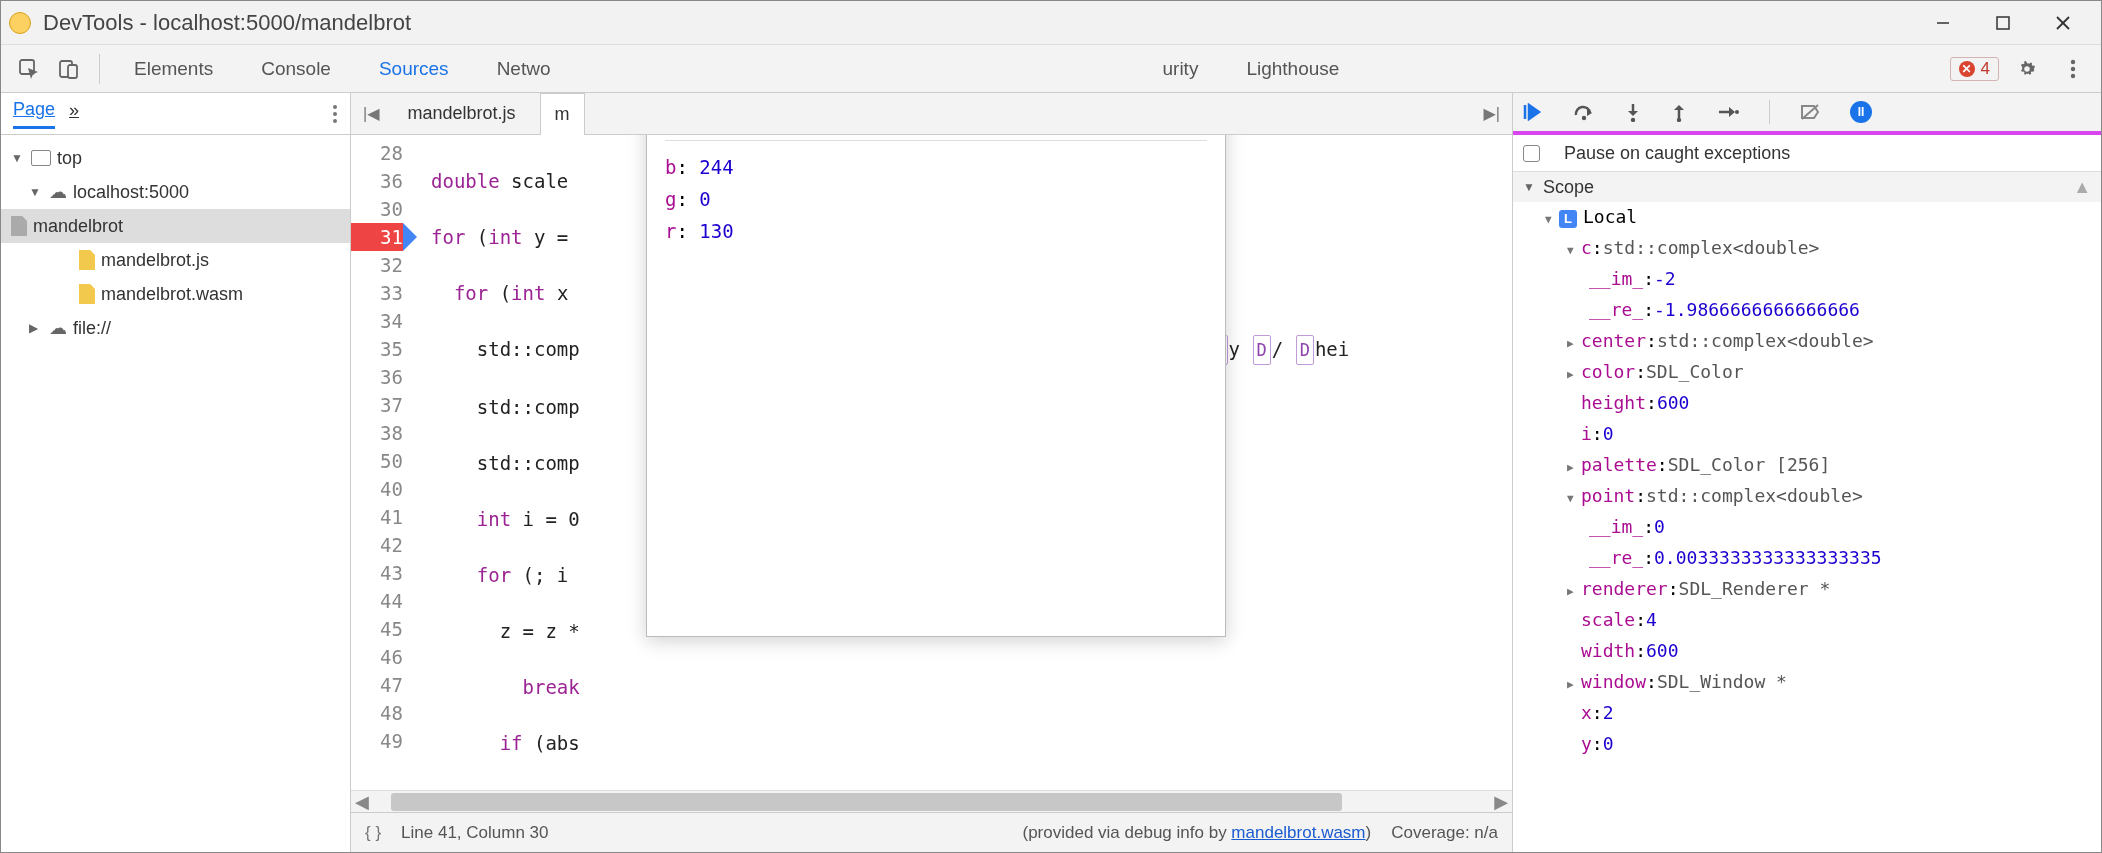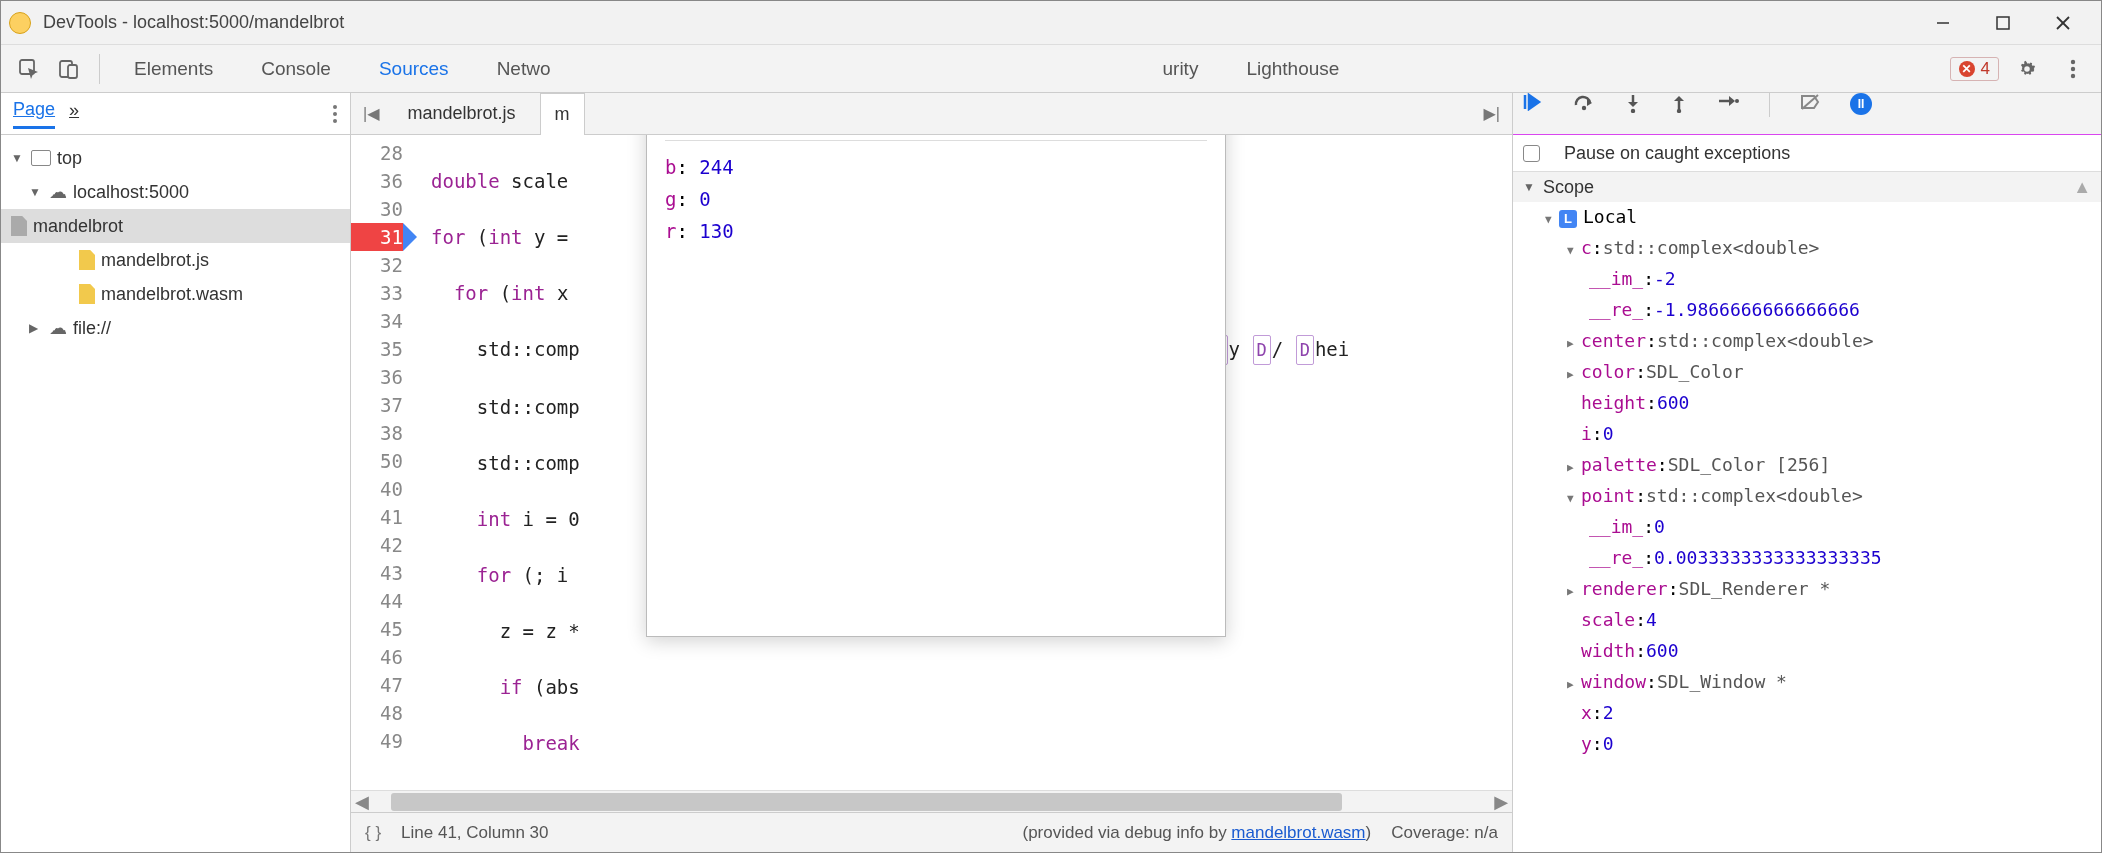--- a/index.html
+++ b/index.html
@@ -2,21 +2,21 @@
 <html><head>
 <meta charset="utf-8">
 <style>
 * { box-sizing: border-box; margin: 0; padding: 0; }
 body { font-family: "Segoe UI", Arial, sans-serif; font-size: 18px; background: #fff; overflow: hidden; }
 .window { width: 2102px; height: 853px; border: 1px solid #888; display: flex; flex-direction: column; background: #fff; }
 
 
 .titlebar { height: 44px; background: #f2f2f2; display: flex; align-items: center; padding: 0 8px; border-bottom: 1px solid #ddd; }
 .titlebar .appicon { width: 22px; height: 22px; border-radius: 50%; background: #fcd061; border: 1px solid #d8a21a; margin-right: 12px; }
-.titlebar .title { color: #444; font-size: 18px; }
+.titlebar .title { color: #444; font-size: 22px; }
 .titlebar .spacer { flex: 1; }
 .titlebar .winbtn { width: 60px; height: 40px; display: flex; align-items: center; justify-content: center; color: #333; font-size: 16px; }
 
 
 .tabsrow { height: 48px; background: #f3f3f3; border-bottom: 1px solid #ccc; display: flex; align-items: center; padding: 0 10px; gap: 4px; }
 .tabsrow .iconbtn { width: 36px; height: 36px; display: flex; align-items: center; justify-content: center; color: #555; }
 .tabsrow .sep { width: 1px; height: 30px; background: #ccc; margin: 0 8px; }
 .tabsrow .tab { padding: 0 22px; height: 48px; display: flex; align-items: center; color: #555; cursor: pointer; font-size: 19px; }
 .tabsrow .tab.active { color: #1a73e8; }
 .tabsrow .rightcluster { margin-left: auto; display: flex; align-items: center; gap: 10px; }
@@ -63,21 +63,21 @@
 
 
 .popover { position: absolute; left: 295px; top: -46px; width: 580px; height: 548px; background: #fff; border: 1px solid #bbb; box-shadow: 0 4px 18px rgba(0,0,0,.18); z-index: 50; padding: 14px 18px; font-family: Consolas, monospace; font-size: 19px; }
 .popover .pt { font-weight: bold; color: #333; border-bottom: 1px solid #ddd; padding-bottom: 8px; margin-bottom: 10px; }
 .popover .kv { line-height: 32px; }
 .popover .kk { color: #aa0d91; }
 .popover .vv { color: #1c00cf; }
 
 
 .rightpanel { width: 588px; display: flex; flex-direction: column; background: #fff; }
-.debugbar { height: 42px; border-bottom: 1px solid #d946ef; display: flex; align-items: flex-start; padding: 0 10px; gap: 30px; background: #f3f3f3; }
+.debugbar { height: 42px; border-bottom: 4px solid #d946ef; display: flex; align-items: center; padding: 0 10px; gap: 30px; background: #f3f3f3; }
 .debugbar .dbtn { color: #555; font-size: 18px; }
 .debugbar .dbtn.blue { color: #1a73e8; }
 .debugbar .sep2 { width: 1px; height: 24px; background: #ccc; }
 .pausebadge { width: 22px; height: 22px; border-radius: 50%; background: #1a73e8; color: #fff; display: flex; align-items: center; justify-content: center; font-size: 12px; font-weight: bold; }
 .section { border-bottom: 1px solid #ddd; }
 .section-row { display: flex; align-items: center; height: 36px; padding: 0 10px; gap: 24px; font-size: 18px; color: #333; }
 .chk { width: 17px; height: 17px; border: 1.5px solid #888; border-radius: 3px; }
 .section-head { background: #f3f3f3; font-size: 18px; color: #333; display: flex; align-items: center; height: 30px; padding: 0 10px; gap: 6px; }
 .scope { font-family: Consolas, monospace; font-size: 18px; padding: 4px 0 4px 10px; overflow: auto; flex: 1; }
 .scope .row { display: flex; align-items: baseline; height: 31px; padding-left: 4px; }
@@ -242,22 +242,22 @@
         <div class="codetext">
 <div><span class="k">double</span> scale </div>
 <div><span class="k">for</span> (<span class="k">int</span> y = </div>
 <div>  <span class="k">for</span> (<span class="k">int</span> x </div>
 <div>    std::comp<span style="display:inline-block;width:560px"></span><span>ouble)</span><span class="wasm-chip">D</span><span>y</span> <span class="wasm-chip">D</span><span>/</span> <span class="wasm-chip">D</span><span>hei</span></div>
 <div>    std::comp</div>
 <div>    std::comp</div>
 <div>    <span class="k">int</span> i = 0</div>
 <div>    <span class="k">for</span> (; i </div>
 <div>      z = z *</div>
+<div>        <span class="k">break</span></div>
 <div>      <span class="k">if</span> (abs</div>
-<div>        <span class="k">break</span></div>
 <div>    }</div>
 
 
 
 
 
 <div></div>
 
 
 <div></div>

